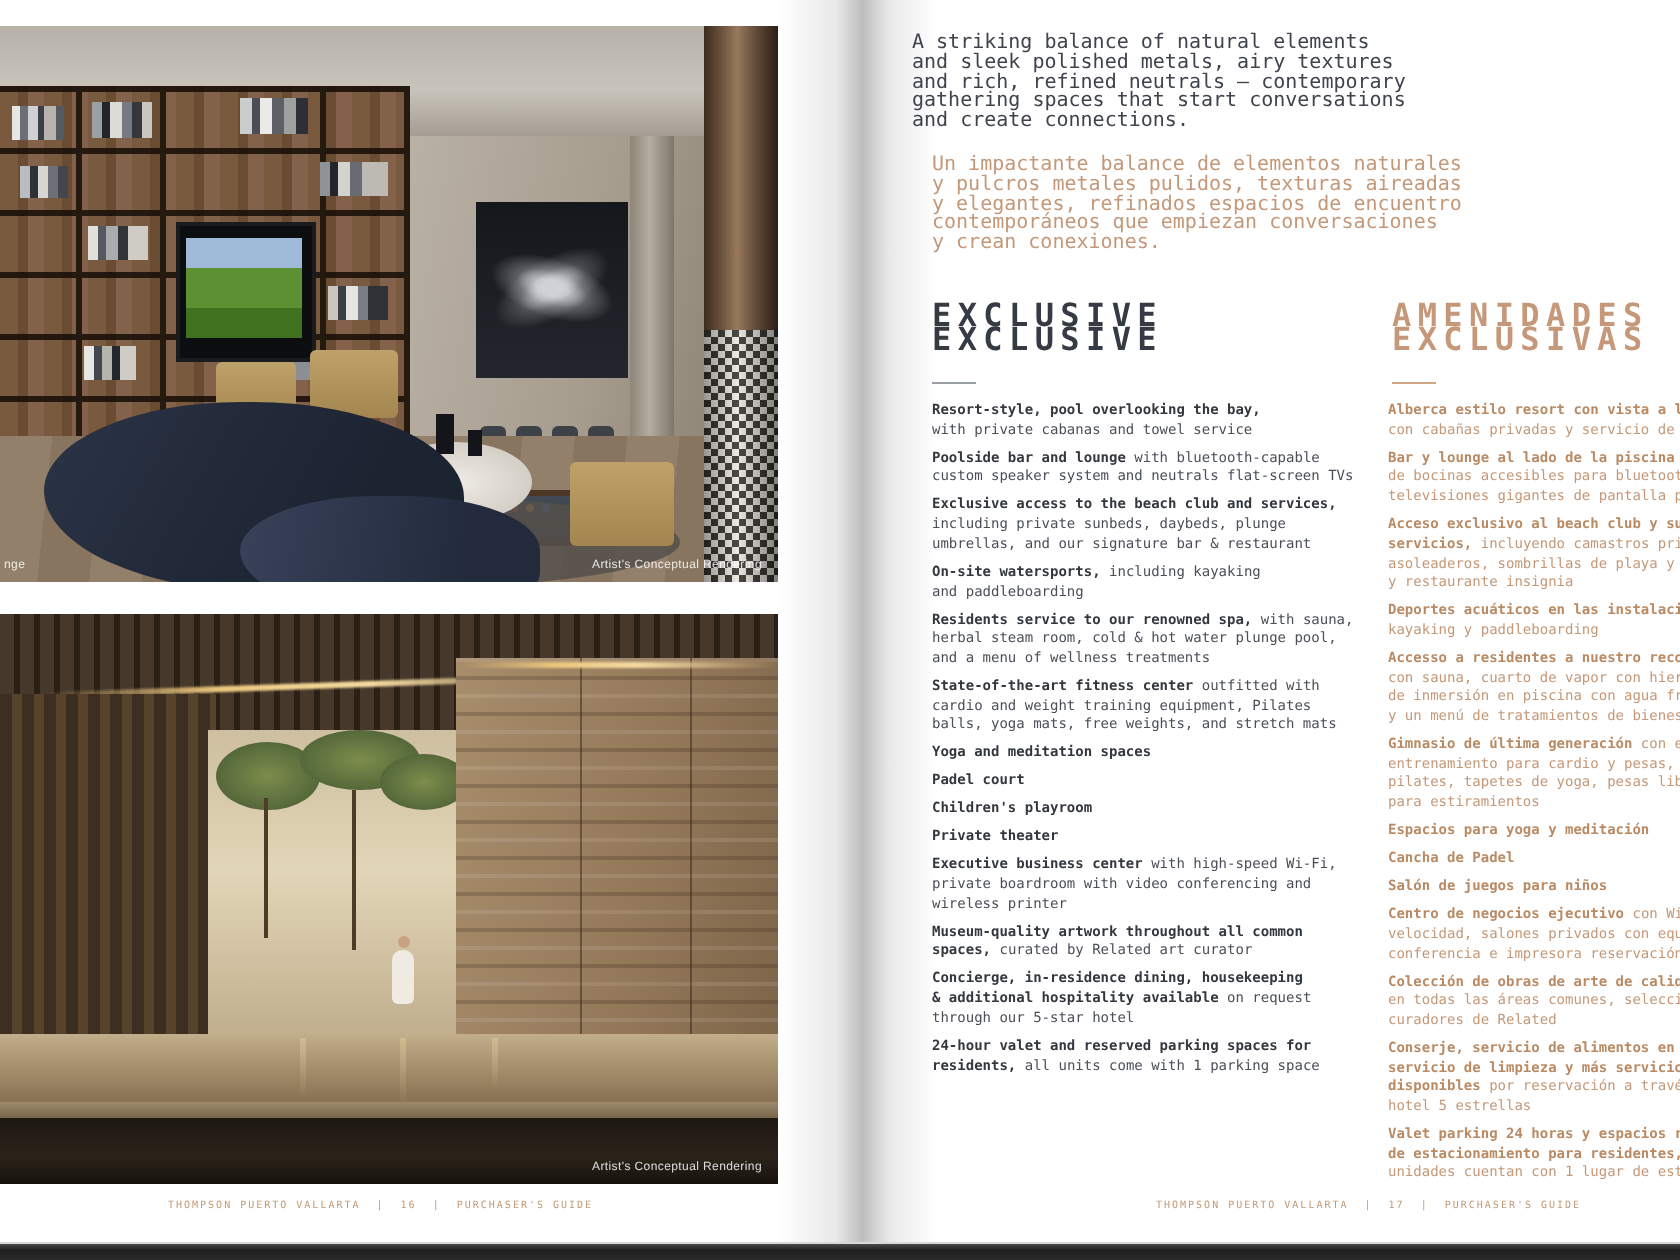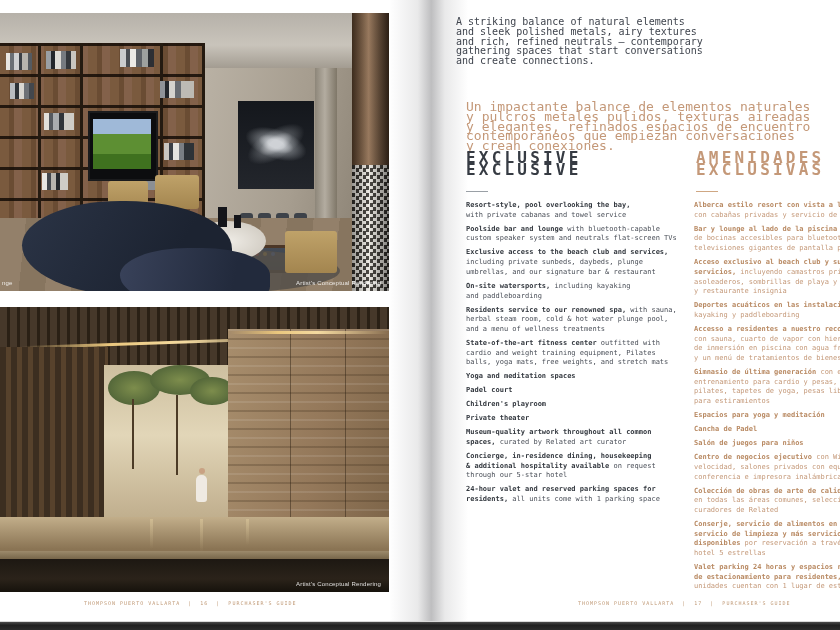--- a/index.html
+++ b/index.html
@@ -68,21 +68,21 @@
   .spa-floor-fix{left:0;top:210px;width:389px;height:40px;background:linear-gradient(#c2ae8a,#8a7454 80%);}
   .pool-edge{left:0;top:244px;width:389px;height:8px;background:linear-gradient(#9c8a6b,#77664a);}
   .pool-dark{left:0;top:252px;width:389px;height:33px;background:linear-gradient(#1d1812,#2b231a 60%,#16120c);}
   .refl{position:absolute;background:linear-gradient(rgba(240,220,170,.35),rgba(240,220,170,0));width:3px;}
   
   .spine{left:389px;top:0;width:90px;height:622px;
     background:linear-gradient(90deg,rgba(0,0,0,0) 0%,rgba(40,40,45,.10) 32%,rgba(40,40,45,.30) 47%,rgba(40,40,45,.10) 62%,rgba(0,0,0,0) 88%);}
   
   .tline{white-space:pre;}
   .intro-en{left:456px;top:17px;font-size:10px;line-height:9.8px;color:#3f444d;}
-  .intro-es{left:466px;top:78px;font-size:13px;line-height:9.8px;color:#c49878;margin-top:24px;}
+  .intro-es{left:466px;top:78px;font-size:10px;line-height:9.8px;color:#c49878;}
   .heading{font-size:16px;line-height:11.5px;letter-spacing:3.2px;font-weight:700;}
   .head-en{left:466px;top:152px;color:#363b43;}
   .head-es{left:696px;top:152px;color:#c49878;}
   .rule{height:1px;width:22px;}
   .rule-en{left:466px;top:191px;background:#9aa0a6;}
   .rule-es{left:696px;top:191px;background:#cfa783;}
   .list{font-size:7px;line-height:9.7px;}
   .list-en{left:466px;top:201px;color:#4a4f58;}
   .list-es{left:694px;top:201px;color:#c49878;}
   .item{margin-bottom:4.3px;}
@@ -244,20 +244,25 @@
     <div class="item">
       <div class="tline"><span class="b">Padel court</span></div>
     </div>
     <div class="item">
       <div class="tline"><span class="b">Children's playroom</span></div>
     </div>
     <div class="item">
       <div class="tline"><span class="b">Private theater</span></div>
     </div>
     <div class="item">
+      <div class="tline"><span class="b">Executive business center</span><span class="r"> with high-speed Wi-Fi,</span></div>
+      <div class="tline"><span class="r">private boardroom with video conferencing and</span></div>
+      <div class="tline"><span class="r">wireless printer</span></div>
+    </div>
+    <div class="item">
       <div class="tline"><span class="b">Museum-quality artwork throughout all common</span></div>
       <div class="tline"><span class="b">spaces,</span><span class="r"> curated by Related art curator</span></div>
     </div>
     <div class="item">
       <div class="tline"><span class="b">Concierge, in-residence dining, housekeeping</span></div>
       <div class="tline"><span class="b">&amp; additional hospitality available</span><span class="r"> on request</span></div>
       <div class="tline"><span class="r">through our 5-star hotel</span></div>
     </div>
     <div class="item">
       <div class="tline"><span class="b">24-hour valet and reserved parking spaces for</span></div>
@@ -301,21 +306,21 @@
     </div>
     <div class="item">
       <div class="tline"><span class="b">Cancha de Padel</span></div>
     </div>
     <div class="item">
       <div class="tline"><span class="b">Salón de juegos para niños</span></div>
     </div>
     <div class="item">
       <div class="tline"><span class="b">Centro de negocios ejecutivo</span><span class="r"> con Wi-Fi de alta</span></div>
       <div class="tline"><span class="r">velocidad, salones privados con equipo de video</span></div>
-      <div class="tline"><span class="r">conferencia e impresora inalámbrica</span></div>
+      <div class="tline"><span class="r">conferencia e impresora reservación</span></div>
     </div>
     <div class="item">
       <div class="tline"><span class="b">Colección de obras de arte de calidad de museo</span></div>
       <div class="tline"><span class="r">en todas las áreas comunes, seleccionadas por</span></div>
       <div class="tline"><span class="r">curadores de Related</span></div>
     </div>
     <div class="item">
       <div class="tline"><span class="b">Conserje, servicio de alimentos en las residencias,</span></div>
       <div class="tline"><span class="b">servicio de limpieza y más servicios de hospitalidad</span></div>
       <div class="tline"><span class="b">disponibles</span><span class="r"> por reservación a través de nuestro</span></div>

